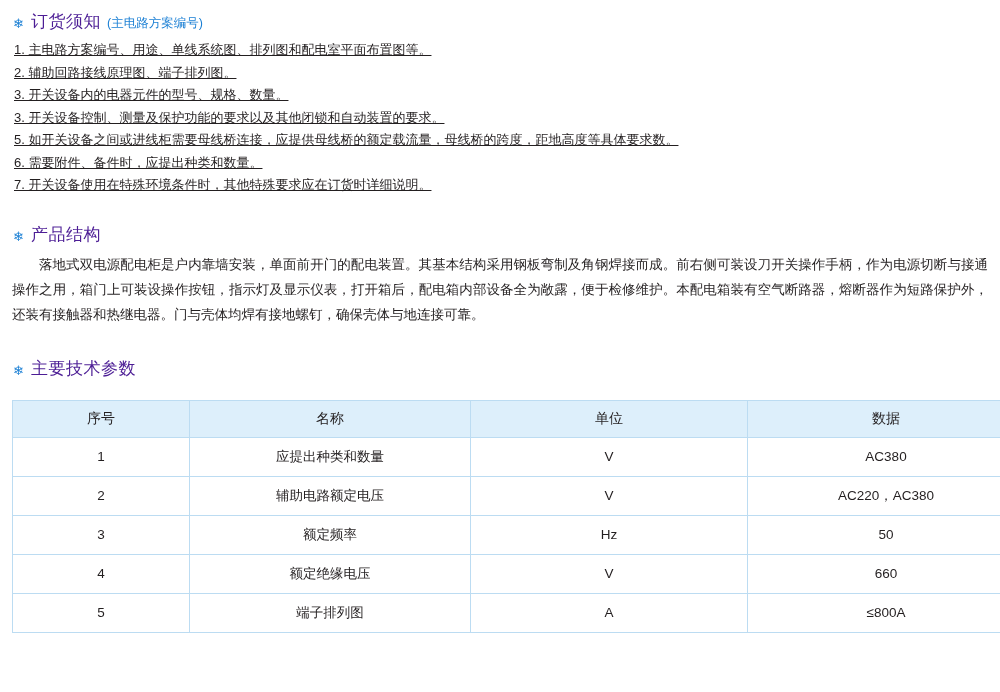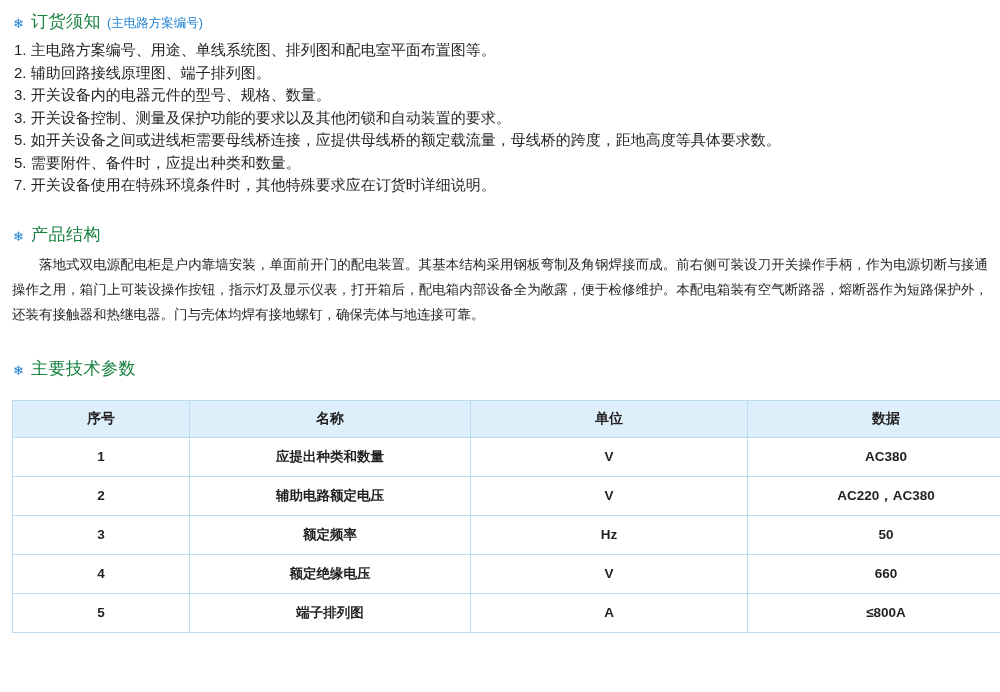--- a/index.html
+++ b/index.html
@@ -34,40 +34,41 @@
     width: 13px;
     height: 13px;
     flex: 0 0 13px;
     color: #1a7fd4;
     line-height: 13px;
     font-size: 13px;
     text-align: center;
   }
   .head-title {
     font-size: 17px;
-    color: #15803d;
+    color: #4c1d95;
     font-weight: normal;
     letter-spacing: 0.5px;
   }
   .head-sub {
     font-size: 12.5px;
     color: #1a7fd4;
   }
   
   .notice-list {
     margin: 6px 0 0 0;
     padding: 0;
     list-style: none;
   }
   .notice-list li {
-    font-size: 15px;
+    font-size: 13px;
     line-height: 22.5px;
     color: #231f20;
     padding: 0 0 0 2px;
     white-space: nowrap;
+    text-decoration: underline;
   }
   
   .para {
     font-size: 13.5px;
     line-height: 25px;
     text-align: justify;
     text-justify: inter-ideograph;
     color: #231f20;
     margin: 4px 0 0 0;
     text-indent: 2em;
@@ -81,21 +82,21 @@
   table.spec {
     width: 976px;
     border-collapse: collapse;
     table-layout: fixed;
     font-size: 13.5px;
   }
   table.spec th, table.spec td {
     border: 1px solid #bcdcf2;
     text-align: center;
     color: #231f20;
-    font-weight: bold;
+    font-weight: normal;
     height: 38px;
     padding: 0 4px;
   }
   table.spec thead th {
     background: #ddeffb;
     height: 36px;
     font-size: 14px;
   }
   table.spec tbody td {
     background: #ffffff;
@@ -115,21 +116,21 @@
     <span class="head-title">订货须知</span>
     <span class="head-sub">(主电路方案编号)</span>
   </div>
 
   <ul class="notice-list">
     <li>1. 主电路方案编号、用途、单线系统图、排列图和配电室平面布置图等。</li>
     <li>2. 辅助回路接线原理图、端子排列图。</li>
     <li>3. 开关设备内的电器元件的型号、规格、数量。</li>
     <li>3. 开关设备控制、测量及保护功能的要求以及其他闭锁和自动装置的要求。</li>
     <li>5. 如开关设备之间或进线柜需要母线桥连接，应提供母线桥的额定载流量，母线桥的跨度，距地高度等具体要求数。</li>
-    <li>5. 需要附件、备件时，应提出种类和数量。</li>
+    <li>6. 需要附件、备件时，应提出种类和数量。</li>
     <li>7. 开关设备使用在特殊环境条件时，其他特殊要求应在订货时详细说明。</li>
   </ul>
 
   <div class="block-gap-1"></div>
 
   <div class="section-head">
     <span class="head-icon">❄</span>
     <span class="head-title">产品结构</span>
   </div>
 

